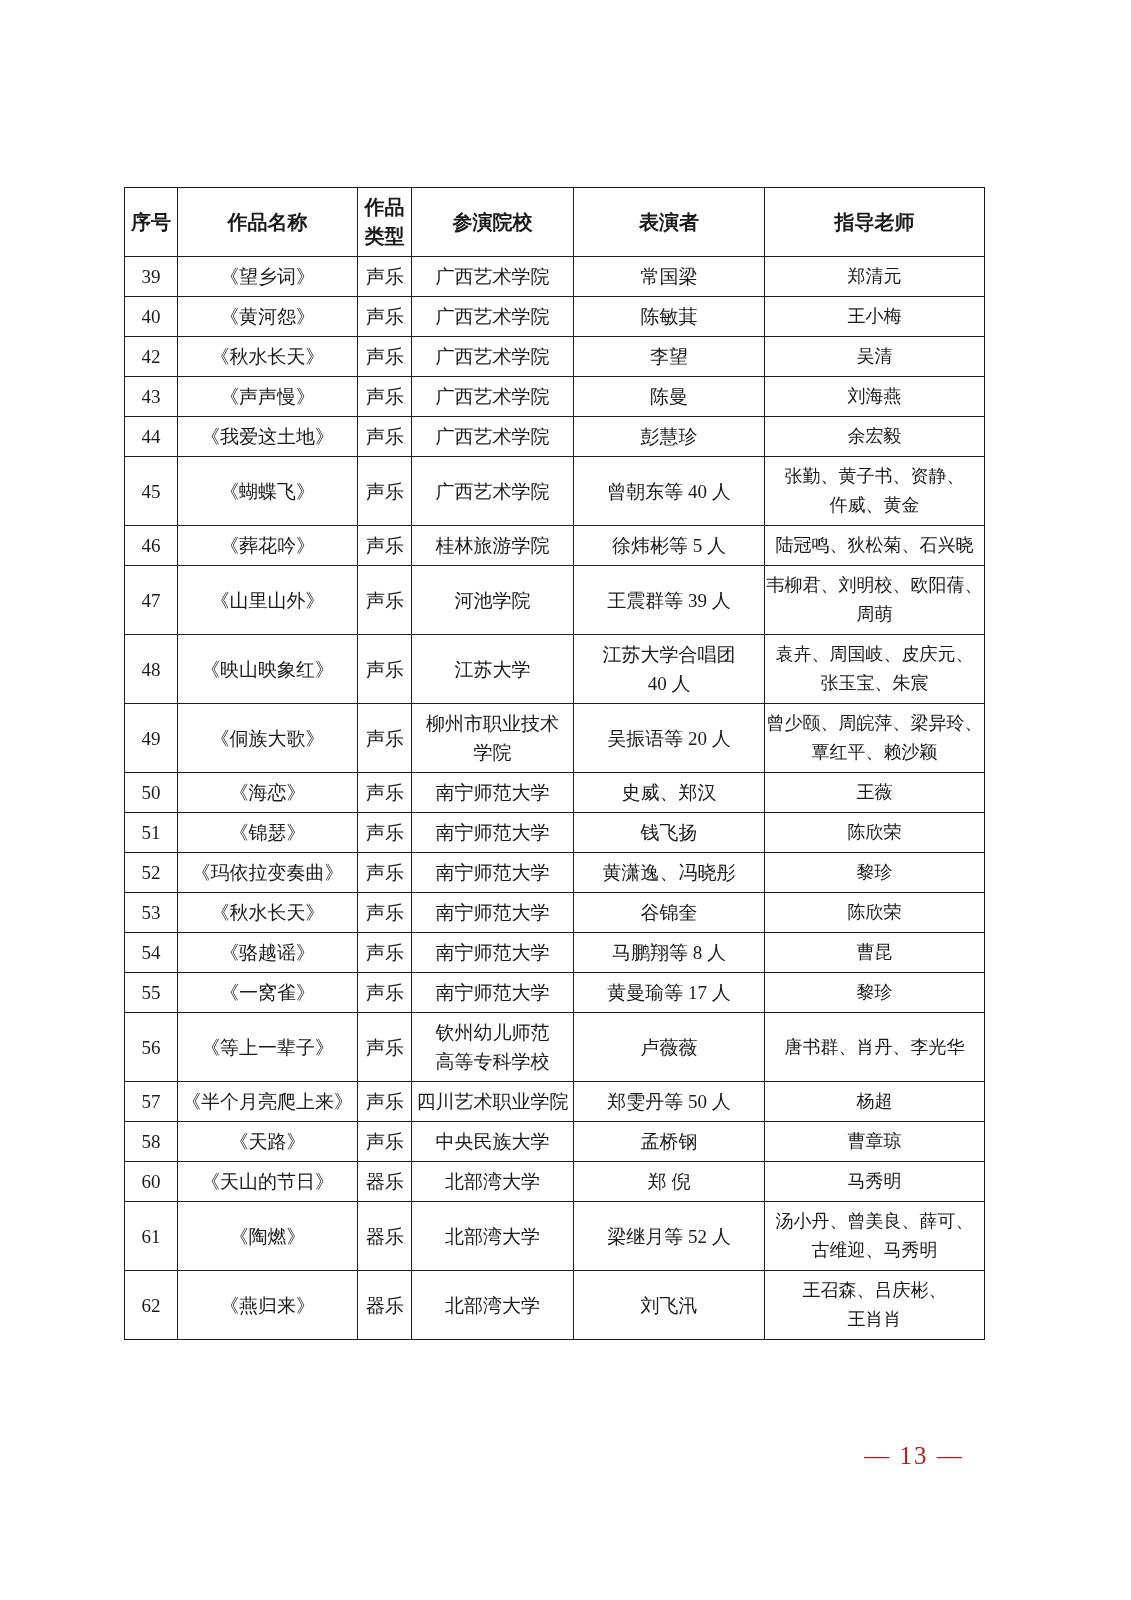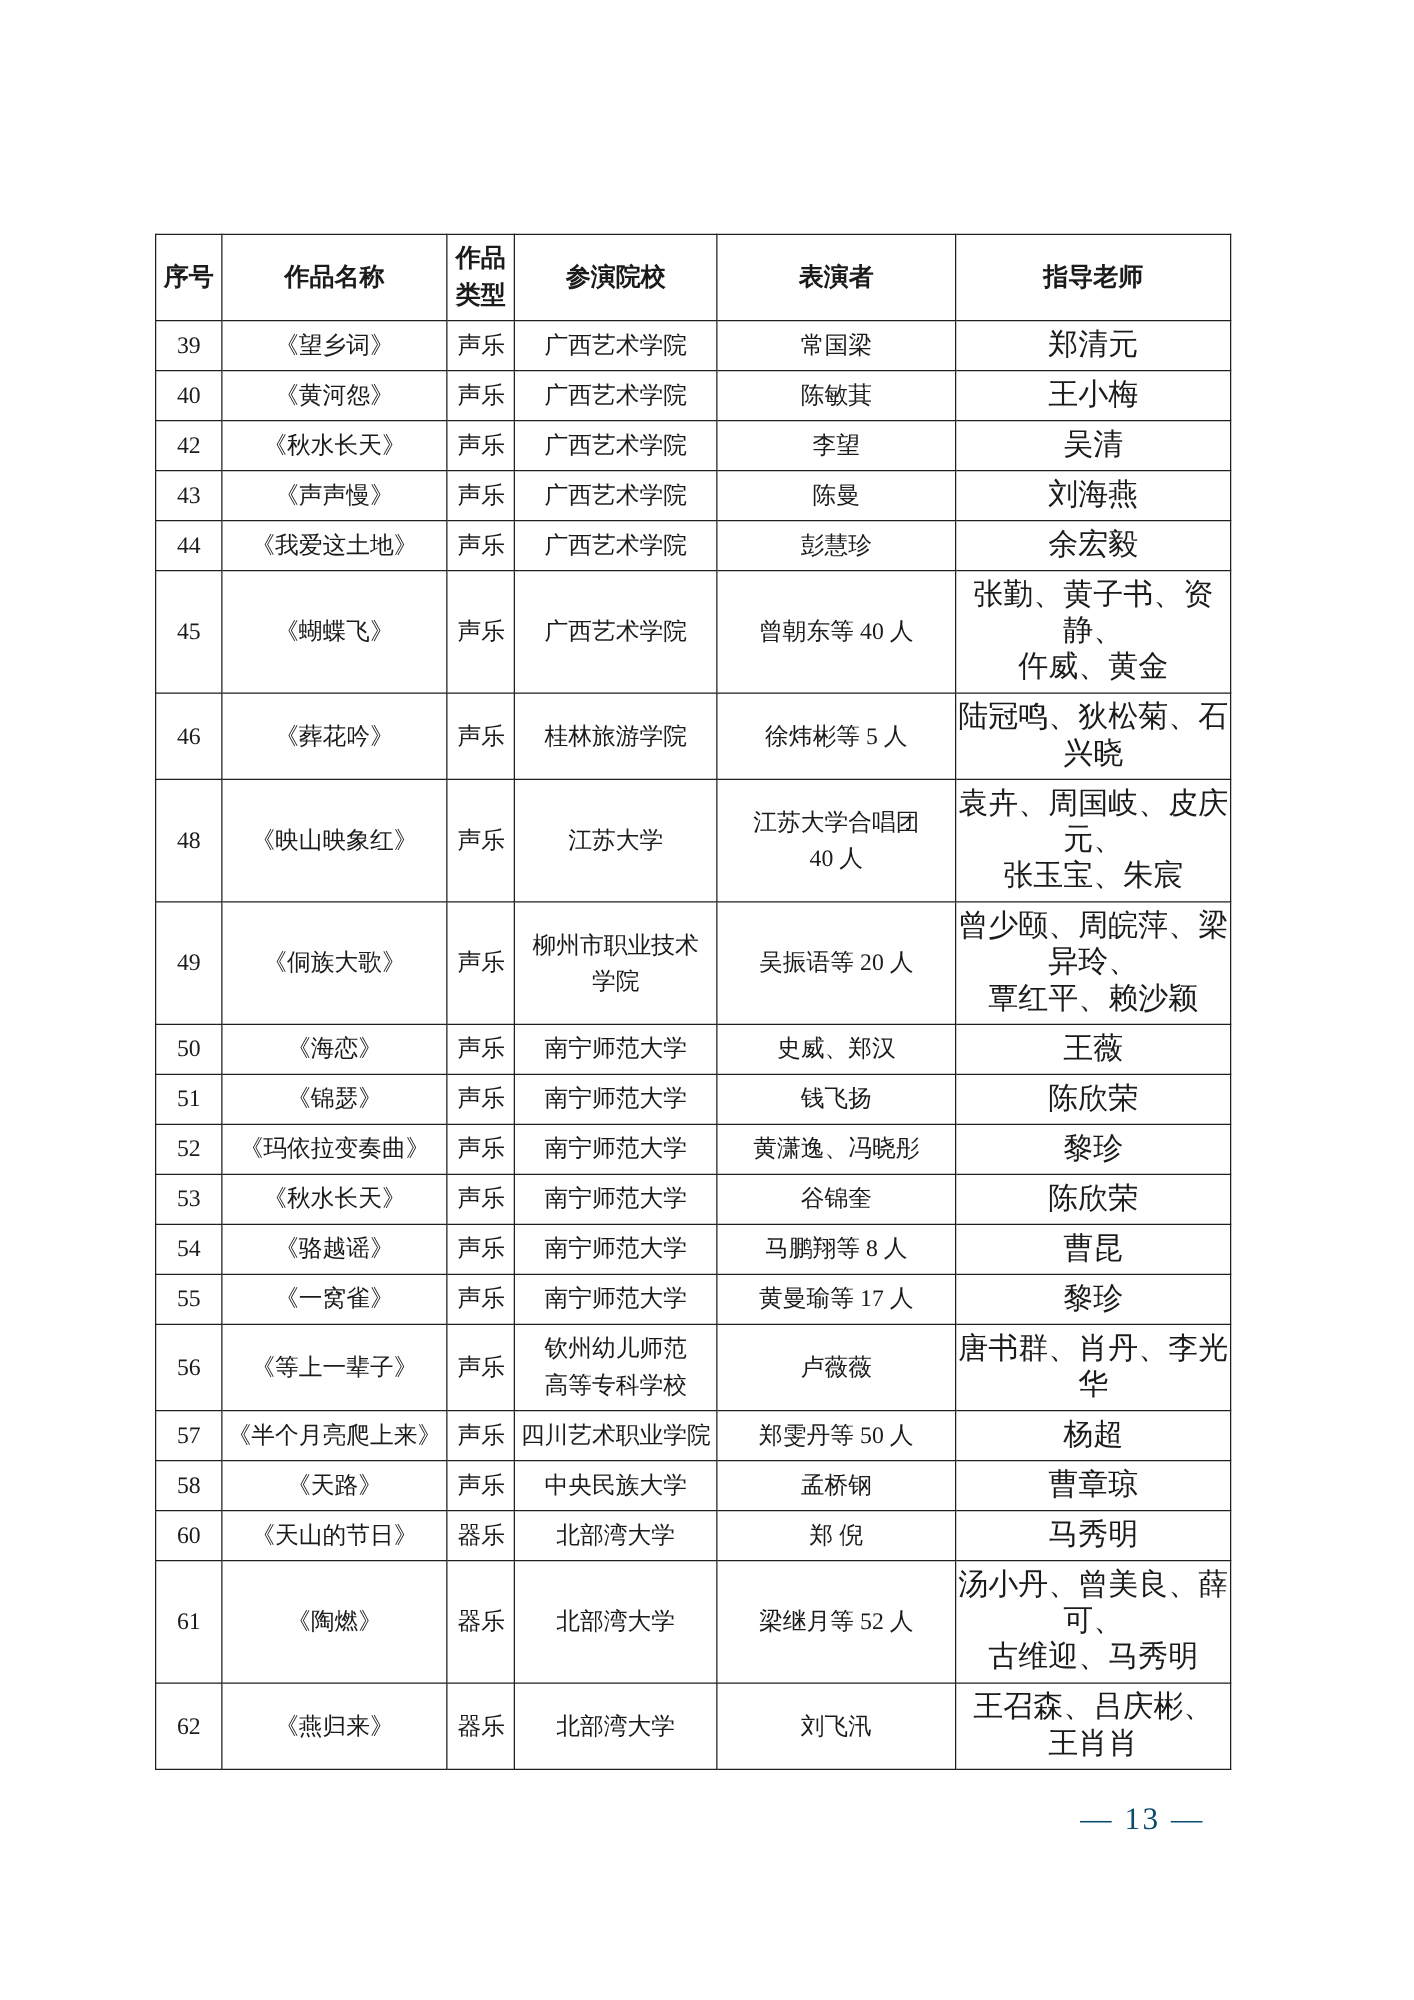--- a/index.html
+++ b/index.html
@@ -35,37 +35,37 @@
     padding: 5px 2px;
     white-space: pre-line;
     overflow: hidden;
   }
   .doc-table th {
     font-weight: bold;
     font-size: 20px;
     padding: 5px 1px;
   }
   .doc-table td.cell-teacher {
-    font-size: 24px;
+    font-size: 18px;
     padding-left: 1px;
     padding-right: 1px;
   }
   .doc-table td.cell-type {
     padding-left: 1px;
     padding-right: 0;
   }
   .page-number {
     position: absolute;
     top: 1442px;
     left: 836px;
     width: 156px;
     text-align: center;
     font-size: 25px;
     letter-spacing: 2px;
-    color: #0c4a6e;
+    color: #b91c1c;
   }
 </style>
 </head>
 <body>
 
 <div class="table-wrap">
   <table class="doc-table">
     <colgroup>
       <col style="width:53px">
       <col style="width:180px">
@@ -136,20 +136,29 @@
   </tr>
         <tr>
     <td class="cell-no">46</td>
     <td class="cell-title">《葬花吟》</td>
     <td class="cell-type">声乐</td>
     <td class="cell-school">桂林旅游学院</td>
     <td class="cell-performer">徐炜彬等 5 人</td>
     <td class="cell-teacher">陆冠鸣、狄松菊、石兴晓</td>
   </tr>
         <tr>
+    <td class="cell-no">47</td>
+    <td class="cell-title">《山里山外》</td>
+    <td class="cell-type">声乐</td>
+    <td class="cell-school">河池学院</td>
+    <td class="cell-performer">王震群等 39 人</td>
+    <td class="cell-teacher">韦柳君、刘明校、欧阳蒨、
+周萌</td>
+  </tr>
+        <tr>
     <td class="cell-no">48</td>
     <td class="cell-title">《映山映象红》</td>
     <td class="cell-type">声乐</td>
     <td class="cell-school">江苏大学</td>
     <td class="cell-performer">江苏大学合唱团
 40 人</td>
     <td class="cell-teacher">袁卉、周国岐、皮庆元、
 张玉宝、朱宸</td>
   </tr>
         <tr>

